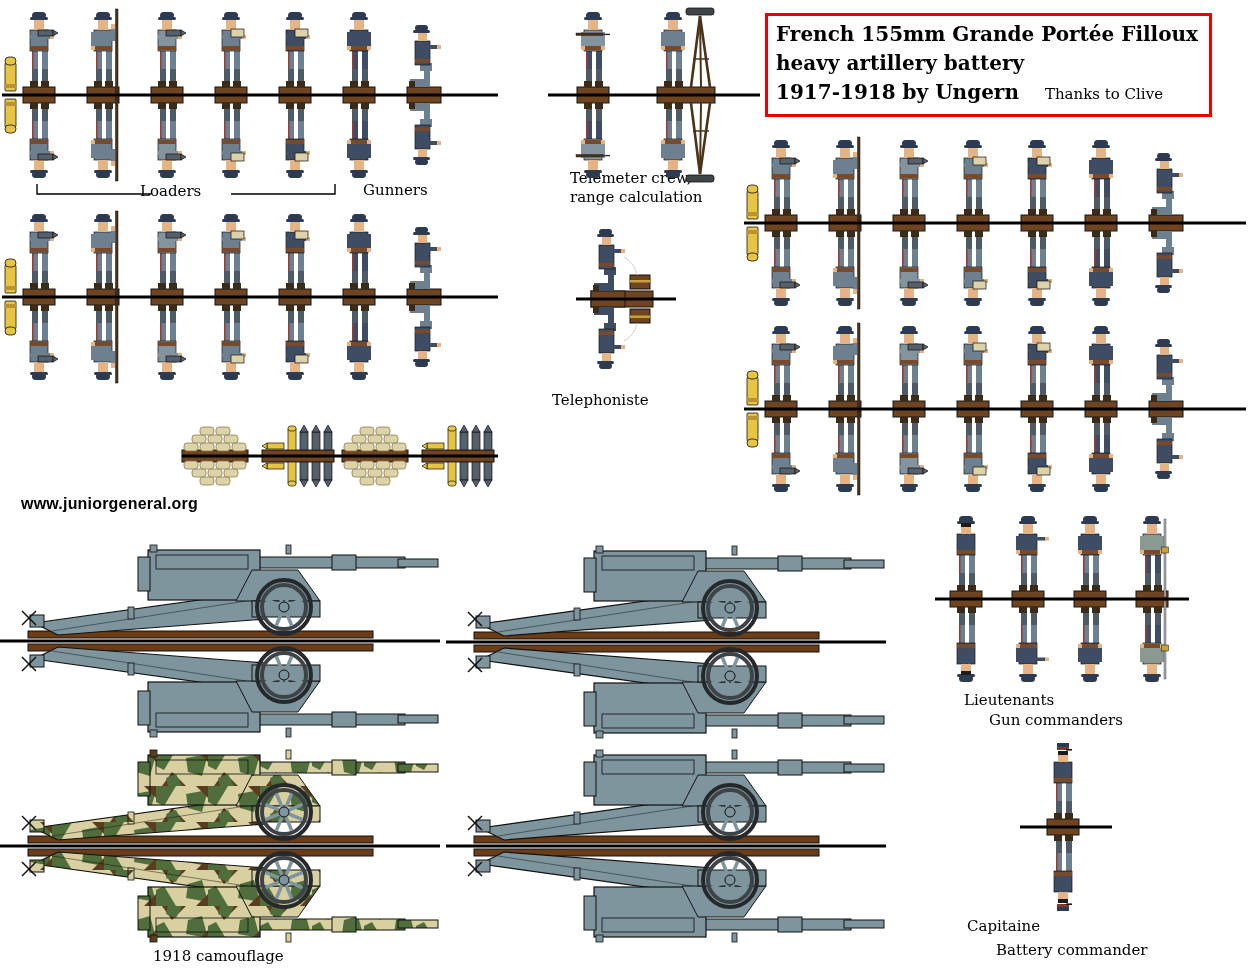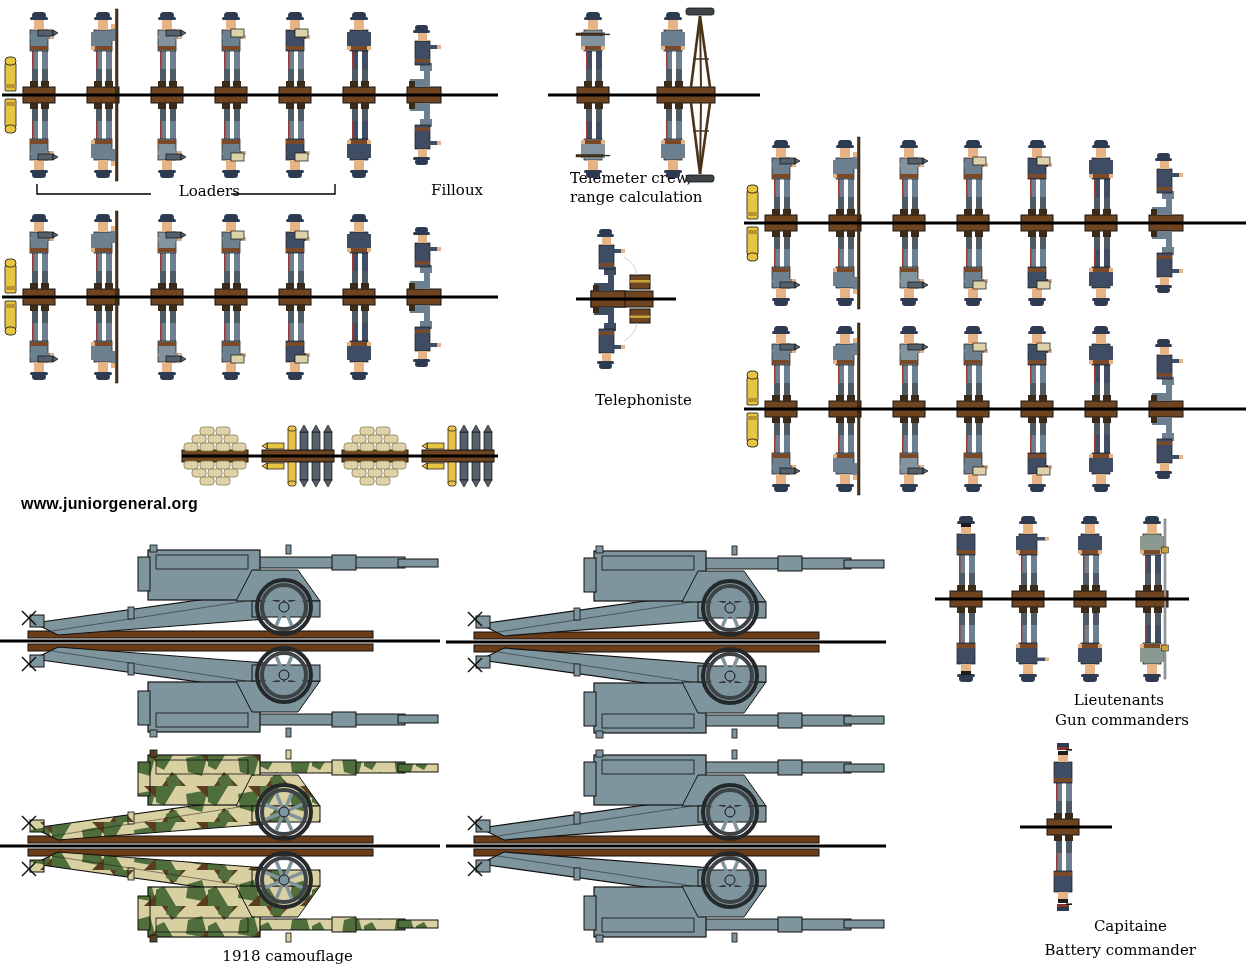--- a/index.html
+++ b/index.html
@@ -1,19 +1,19 @@
 <!DOCTYPE html>
 <html><head>
 <meta charset="utf-8">
 <style>
   html,body{margin:0;padding:0;background:#fff;}
   #sheet{position:relative;width:1250px;height:972px;background:#fff;overflow:hidden;
          font-family:"DejaVu Serif",serif;color:#000;}
   .lbl{position:absolute;font-family:"DejaVu Serif",serif;font-size:15px;color:#000;white-space:nowrap;}
-  .ctr{text-align:right;}
+  .ctr{text-align:left;}
   #title-box{position:absolute;left:765px;top:13px;width:447px;height:104px;
              border:3px solid #e80000;box-sizing:border-box;padding:4px 8px;
              font-family:"DejaVu Serif",serif;font-weight:bold;font-size:20px;line-height:29px;color:#000;}
   #title-credit{font-size:15px;font-weight:normal;margin-left:26px;}
   #website-label{font-family:"Liberation Sans",sans-serif;font-weight:bold;font-size:16px;letter-spacing:.2px;}
   svg{display:block;}
 </style>
 </head>
 <body>
 
@@ -25,28 +25,35 @@
         <rect width="52" height="36" fill="#d8d0a0"></rect>
         <polygon points="0,0 20,0 8,20 0,16" fill="#4f6e3c"></polygon>
         <polygon points="30,8 52,4 46,26 32,22" fill="#4f6e3c"></polygon>
         <polygon points="16,22 30,36 6,36" fill="#5a3c1e"></polygon>
         <polygon points="40,0 52,0 52,12" fill="#5a3c1e"></polygon>
         <polygon points="10,28 20,24 26,36 12,36" fill="#4f6e3c"></polygon>
       </pattern>
     </defs>
   </svg>
 
+  <div id="title-box" style="border-color: rgb(232, 0, 0);">
+    <div>French 155mm Grande Portée Filloux</div>
+    <div>heavy artillery battery</div>
+    <div>
+      <span>1917-1918 by Ungern</span><span id="title-credit">Thanks to Clive</span>
+    </div>
+  </div>
 
   <svg style="position:absolute;left:36px;top:183px" width="300" height="13" viewBox="0 0 300 13">
     <polyline points="1,1 1,11 115,11" fill="none" stroke="#000" stroke-width="1.4"></polyline>
     <polyline points="195,11 299,11 299,1" fill="none" stroke="#000" stroke-width="1.4"></polyline>
   </svg>
 
   <div class="lbl ctr" style="left:140px;top:182px;width:100px">Loaders</div>
-  <div class="lbl ctr" style="left:363px;top:181px;width:120px">Filloux</div>
+  <div class="lbl ctr" style="left:363px;top:181px;width:120px">Gunners</div>
   <div class="lbl" style="left:570px;top:169px">Telemeter crew,</div>
   <div class="lbl" style="left:570px;top:188px">range calculation</div>
   <div class="lbl ctr" style="left:552px;top:391px;width:140px">Telephoniste</div>
   <div class="lbl" id="website-label" style="left:21px;top:495px">www.juniorgeneral.org</div>
   <div class="lbl ctr" style="left:153px;top:947px;width:200px">1918 camouflage</div>
   <div class="lbl ctr" style="left:964px;top:691px;width:200px">Lieutenants</div>
   <div class="lbl ctr" style="left:989px;top:711px;width:200px">Gun commanders</div>
   <div class="lbl ctr" style="left:967px;top:917px;width:200px">Capitaine</div>
   <div class="lbl ctr" style="left:996px;top:941px;width:200px">Battery commander</div>
 

